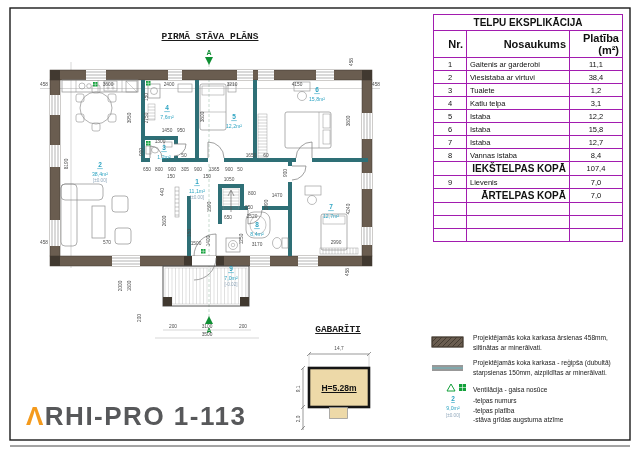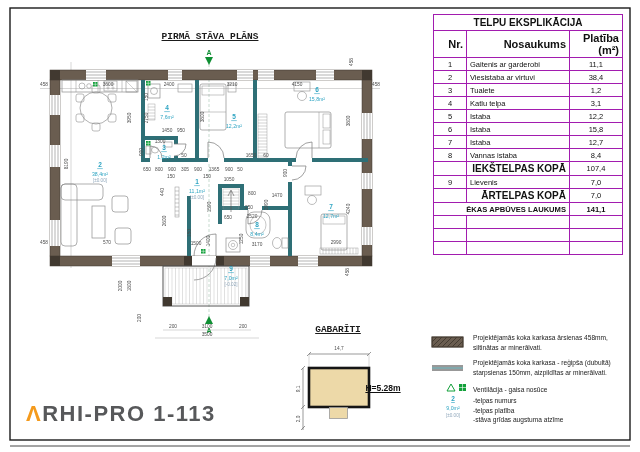--- a/index.html
+++ b/index.html
@@ -4,23 +4,23 @@
 <style>
   html,body{margin:0;padding:0;background:#fff;}
   #sheet{position:relative;width:640px;height:452px;background:#fff;overflow:hidden;
          font-family:"Liberation Sans",sans-serif;}
   .abs{position:absolute;}
   .heading{font-weight:bold;text-decoration:underline;color:#1b1b1b;text-align:center;font-family:Liberation Mono, monospace;}
   #plan-title{left:140px;top:31px;width:140px;font-size:9.5px;}
   #gabariti-title{left:298px;top:324px;width:80px;font-size:9.5px;}
   #legend-title{left:473px;top:319px;width:160px;font-size:8px;text-align:left;}
   #h-label{left:309px;top:368px;width:60px;height:39px;display:flex;align-items:center;justify-content:center;
-           font-size:8.5px;font-weight:bold;text-decoration:underline;color:#111;margin-left:44px;}
+           font-size:8.5px;font-weight:bold;text-decoration:underline;color:#111;}
   .legend-item{position:absolute;left:473px;width:162px;font-size:6.6px;line-height:9.5px;color:#222;}
-  #logo{left:26px;top:401px;font-size:22px;font-weight:bold;color:#57585a;letter-spacing:1.5px;white-space:nowrap;}
+  #logo{left:26px;top:401px;font-size:26px;font-weight:bold;color:#57585a;letter-spacing:1.5px;white-space:nowrap;}
   #logo .mark{color:#f49a1c;}
   #room-table{left:433px;top:14px;width:190px;border-collapse:collapse;font-size:7.5px;color:#111;
               border:1.5px solid #111;}
   #room-table td,#room-table th{border:1px solid #a21caf;padding:1px 3px;height:10px;}
   #room-table .ttl{font-size:10px;font-weight:bold;text-align:center;height:13px;}
   #room-table th{font-size:11px;text-align:right;height:14px;}
   #room-table td.nr{width:26px;text-align:center;}
   #room-table td.ar{width:46px;text-align:center;}
   #room-table td.nm{text-align:left;margin-top:48px;}
   #room-table tr.sum td.nm{text-align:right;font-weight:bold;font-size:10px;}
@@ -494,24 +494,20 @@
         <tr>
           <td class="nr">9</td>
           <td class="nm">Lievenis</td>
           <td class="ar">7,0</td>
         </tr>
         <tr class="sum">
           <td class="nr"></td>
           <td class="nm">ĀRTELPAS KOPĀ</td>
           <td class="ar">7,0</td>
         </tr>
-        <tr class="total">
-          <td class="nm" colspan="2">ĒKAS APBŪVES LAUKUMS</td>
-          <td class="ar">141,1</td>
-        </tr>
         <tr>
           <td class="nr"></td>
           <td class="nm"></td>
           <td class="ar"></td>
         </tr>
         <tr>
           <td class="nr"></td>
           <td class="nm"></td>
           <td class="ar"></td>
         </tr>

